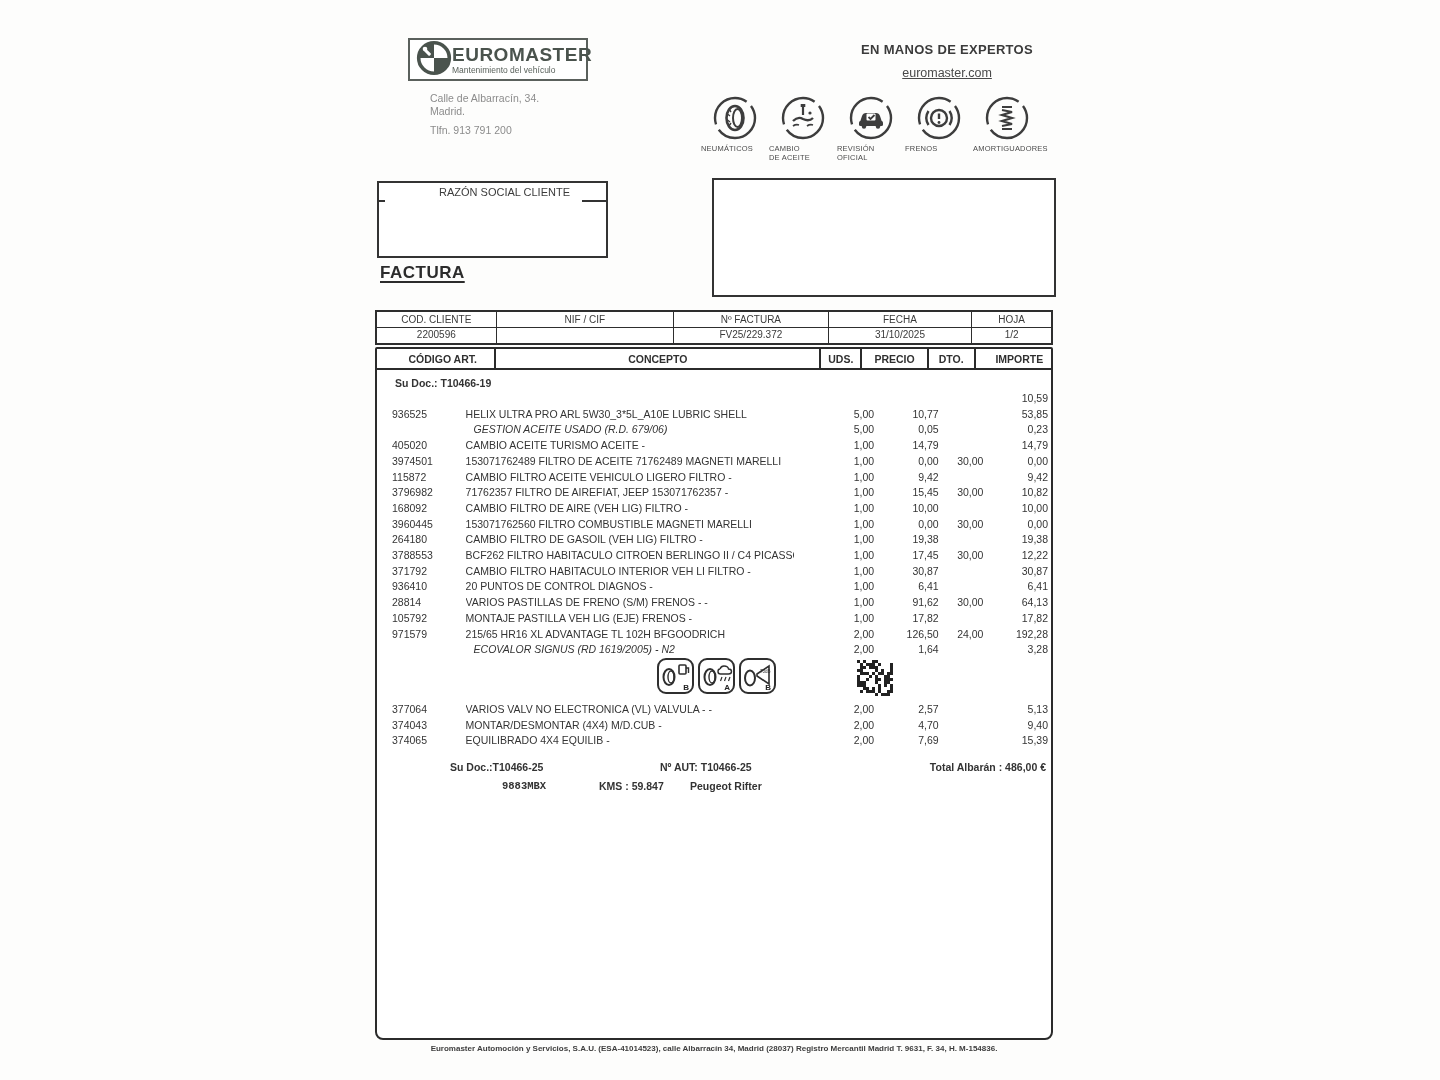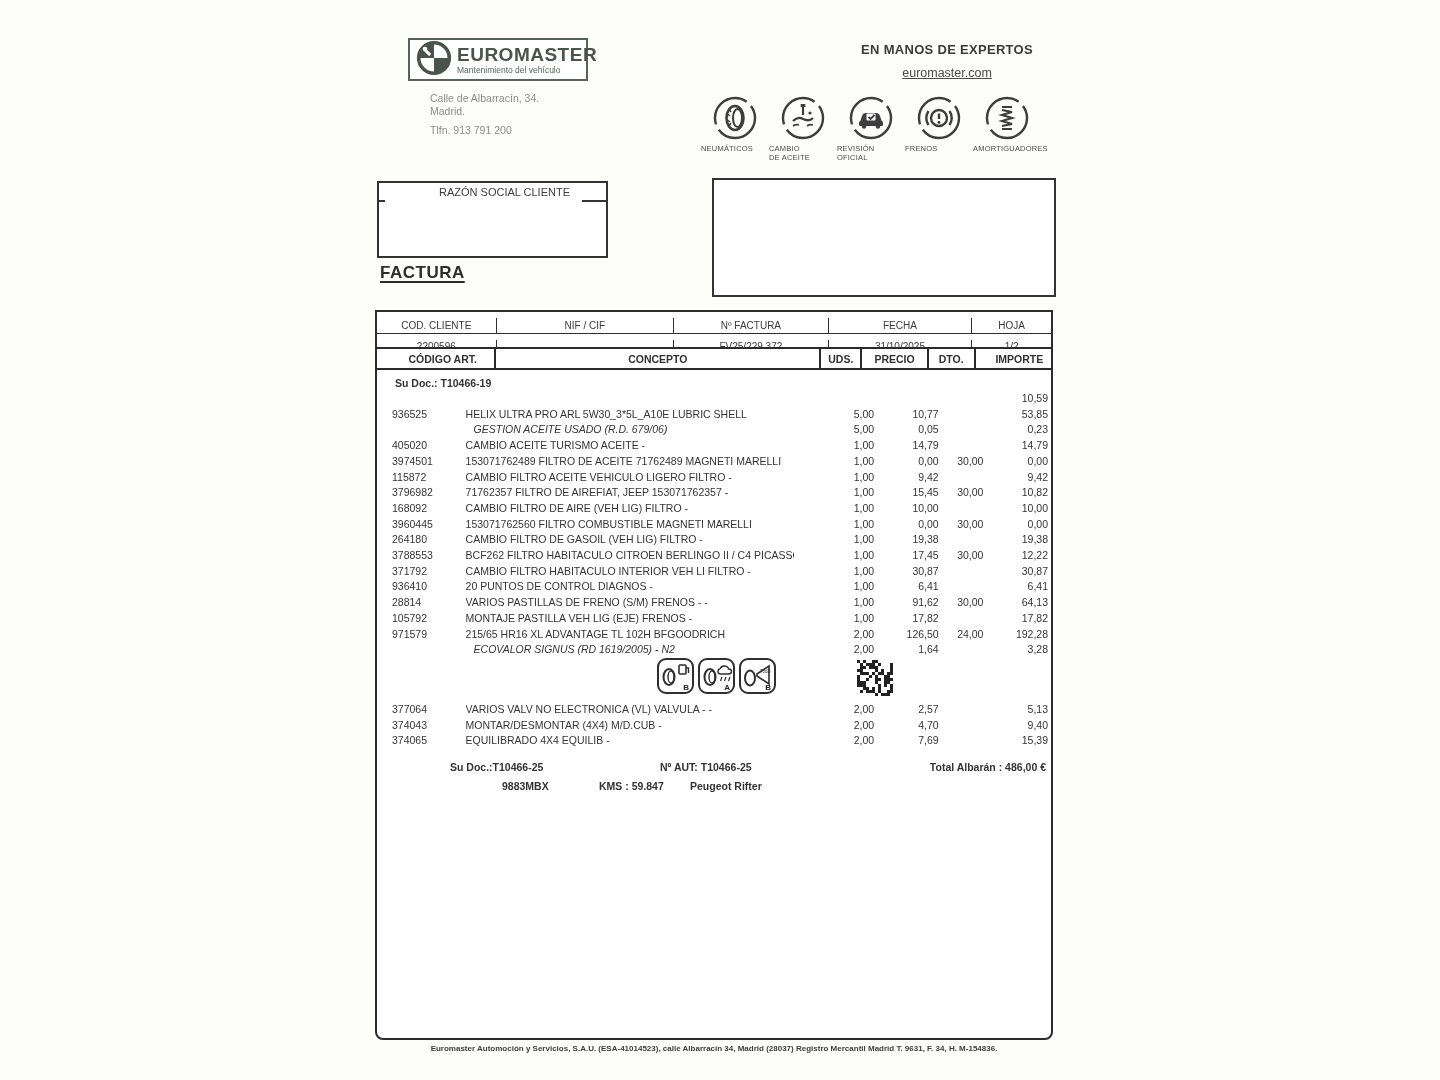--- a/index.html
+++ b/index.html
@@ -2,21 +2,21 @@
 <html><head>
 <meta charset="utf-8">
 <style>
   * { margin:0; padding:0; box-sizing:border-box; }
   html,body { background:#ffffff; }
   body { font-family:"Liberation Sans", sans-serif; color:#3a3a3a; }
   .page { position:relative; width:1440px; height:1080px; background:#fdfdfc; overflow:hidden; }
 
   
   .logo-box { position:absolute; left:408px; top:38px; width:180px; height:43px;
-    border:2px solid #5a605c; display:flex; align-items:center; padding:3px 6px; gap:5px; background:#fff; }
+    border:2px solid #5a605c; display:flex; align-items:center; padding:3px 6px; background:#fff; }
   .logo-text { line-height:1; }
   .logo-brand { font-size:19px; font-weight:bold; letter-spacing:0.5px; color:#4a534d; }
   .logo-tagline { font-size:8.5px; color:#5a625c; margin-top:2px; }
   .addr { position:absolute; left:430px; top:92px; font-size:10.5px; color:#8c8c8c; line-height:13px; }
   .phone { position:absolute; left:430px; top:124px; font-size:10.5px; color:#8c8c8c; }
   .brand-right { position:absolute; right:407px; top:42px; text-align:center; }
   .slogan { font-size:13px; font-weight:bold; color:#3b3b3b; letter-spacing:0.3px; }
   .website { font-size:12.5px; color:#4a4a4a; margin-top:9px;text-decoration:underline; }
 
   .services { position:absolute; left:701px; top:95px; width:340px; display:flex; }
@@ -29,21 +29,21 @@
   .razon-label { text-align:center; font-size:11px; color:#3c3c3c; padding-top:3px;padding-left:24px; }
   .razon-tick-l { position:absolute; left:-2px; top:17px; width:8px; height:2px; background:#333; }
   .razon-tick-r { position:absolute; right:-2px; top:17px; width:26px; height:2px; background:#333; }
   .client-box { position:absolute; left:712px; top:178px; width:344px; height:119px; border:2px solid #333; background:#fff; }
 
   .factura-title { position:absolute; left:380px; top:263px; font-size:17px; font-weight:bold; color:#2c2c2c;
     text-decoration:underline; text-underline-offset:3px; text-decoration-thickness:2px; letter-spacing:0.5px; }
 
   
   .info-table { position:absolute; left:375px; top:310px; width:678px; border:2px solid #2e2e2e; background:#fff; }
-  .info-row { display:flex;margin-top:6px; }
+  .info-row { display:flex; }
   .info-row.hdr .cell { height:16px; line-height:15px; font-size:10px; color:#3a3a3a; border-bottom:1.5px solid #2e2e2e; }
   .info-row.val .cell { height:15px; line-height:14px; font-size:10px; color:#3a3a3a; }
   .info-table .cell { text-align:center; border-right:1.5px solid #2e2e2e; }
   .info-table .cell:last-child { border-right:none; }
   .iw0{width:120px} .iw1{width:178px} .iw2{width:155px} .iw3{width:144px} .iw4{width:79px}
 
   
   .items-table { position:absolute; left:375px; top:347px; width:678px; height:693px;
     border:2px solid #2b2b2b; border-radius:2px 2px 8px 8px; background:#fff; }
   .items-head { display:flex; height:21px; border-bottom:2px solid #2b2b2b; font-weight:bold; font-size:10.5px; color:#303030; }
@@ -67,21 +67,21 @@
   .labels-strip { position:relative; height:44px; margin-top:0; }
   .tire-badges { position:absolute; left:280px; top:0; display:flex; gap:4px; }
   .badge { width:37px; height:36px; border:2px solid #2f2f2f; border-radius:9px; position:relative; background:#fff; }
   .badge .grade { position:absolute; right:3px; bottom:0px; font-size:8px; font-weight:bold; color:#222; }
   .qr { position:absolute; left:480px; top:2px; width:36px; height:36px; }
 
   .alb-footer { position:relative; height:40px; margin-top:12px; font-weight:bold; font-size:10.5px; color:#333; }
   .f-sudoc { position:absolute; left:73px; top:0; }
   .f-aut { position:absolute; left:283px; top:0; }
   .f-total { position:absolute; right:5px; top:0; }
-  .f-plate { position:absolute; left:125px; top:19px; }
+  .f-plate { position:absolute; left:125px; top:19px;font-family:Liberation Mono, monospace; }
   .f-kms { position:absolute; left:222px; top:19px; }
   .f-veh { position:absolute; left:313px; top:19px; }
 
   .legal { position:absolute; left:375px; top:1044px; width:678px; text-align:center;
     font-size:8px; font-weight:bold; color:#3d3d3d; }
 </style>
 </head>
 <body>
 
 <div class="page">

